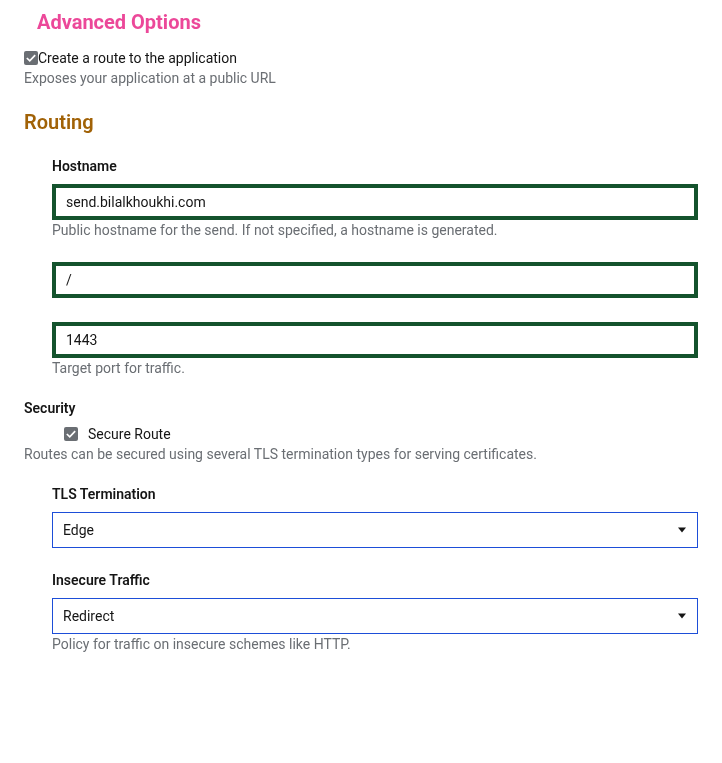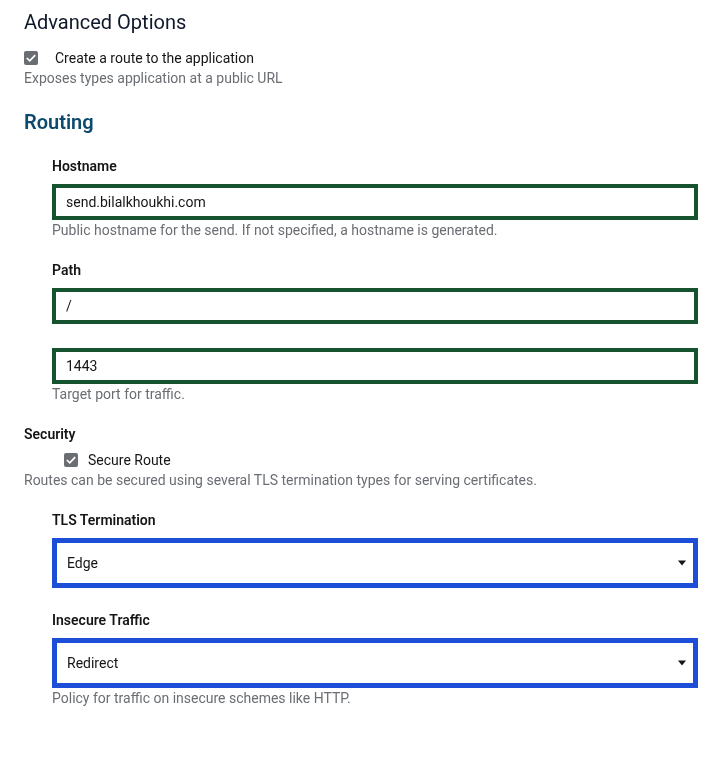--- a/index.html
+++ b/index.html
@@ -10,35 +10,36 @@
     body {
       font-family: -apple-system, BlinkMacSystemFont, "Segoe UI", Roboto, "Helvetica Neue", Arial, sans-serif;
       font-size: 14px;
       color: #151515;
       padding: 10px 24px 24px 24px;
       background: #fff;
       width: 722px;
     }
     h2.section-title {
       font-size: 20px;
-      font-weight: 400;
+      font-weight: 700;
       margin-bottom: 16px;
-      color: #0f172a;
+      color: #ec4899;
+      margin-left: 13px;
     }
     h2.routing-title {
       font-size: 20px;
       font-weight: 600;
       margin-top: 24px;
       margin-bottom: 24px;
-      color: #0c4a6e;
+      color: #a16207;
     }
     .checkbox-row {
       display: flex;
       align-items: center;
-      gap: 17px;
+      gap: 0;
       margin-bottom: 4px;
     }
     .checkbox {
       width: 14px;
       height: 14px;
       background: #6a6e73;
       border-radius: 2px;
       display: flex;
       align-items: center;
       justify-content: center;
@@ -82,23 +83,23 @@
       color: #151515;
       background: #fff;
     }
     .select-wrapper {
       position: relative;
       width: 100%;
       max-width: 648px;
     }
     .select-field {
       width: 100%;
-      height: 50px;
+      height: 36px;
       padding: 6px 32px 6px 10px;
-      border: 5px solid #1d4ed8;
+      border: 1px solid #1d4ed8;
       font-size: 14px;
       font-family: inherit;
       color: #151515;
       background: #fff;
       appearance: none;
       cursor: pointer;
       text-align: left;
     }
     .caret {
       position: absolute;
@@ -129,32 +130,31 @@
 <h2 class="section-title">Advanced Options</h2>
 
 <div class="checkbox-row">
   <div class="checkbox">
     <svg viewBox="0 0 12 12">
         <path d="M1 6 L4.5 9.5 L11 2.5" stroke="#fff" stroke-width="2" fill="none"></path>
       </svg>
   </div>
   <span class="checkbox-label">Create a route to the application</span>
 </div>
-<div class="help-text">Exposes types application at a public URL</div>
+<div class="help-text">Exposes your application at a public URL</div>
 
 <h2 class="routing-title">Routing</h2>
 
 <div class="form-group">
   <label class="form-label">Hostname</label>
   <input type="text" class="text-input" value="send.bilalkhoukhi.com" style="">
   <div class="help-text">Public hostname for the send. If not specified, a hostname is generated.</div>
 </div>
 
 <div class="form-group">
-  <label class="form-label">Path</label>
   <input type="text" class="text-input" value="/" style="">
 </div>
 
 <div class="form-group">
   <input type="text" class="text-input" value="1443" style="">
   <div class="help-text">Target port for traffic.</div>
 </div>
 
 <div class="security-section">
   <label class="form-label">Security</label>

